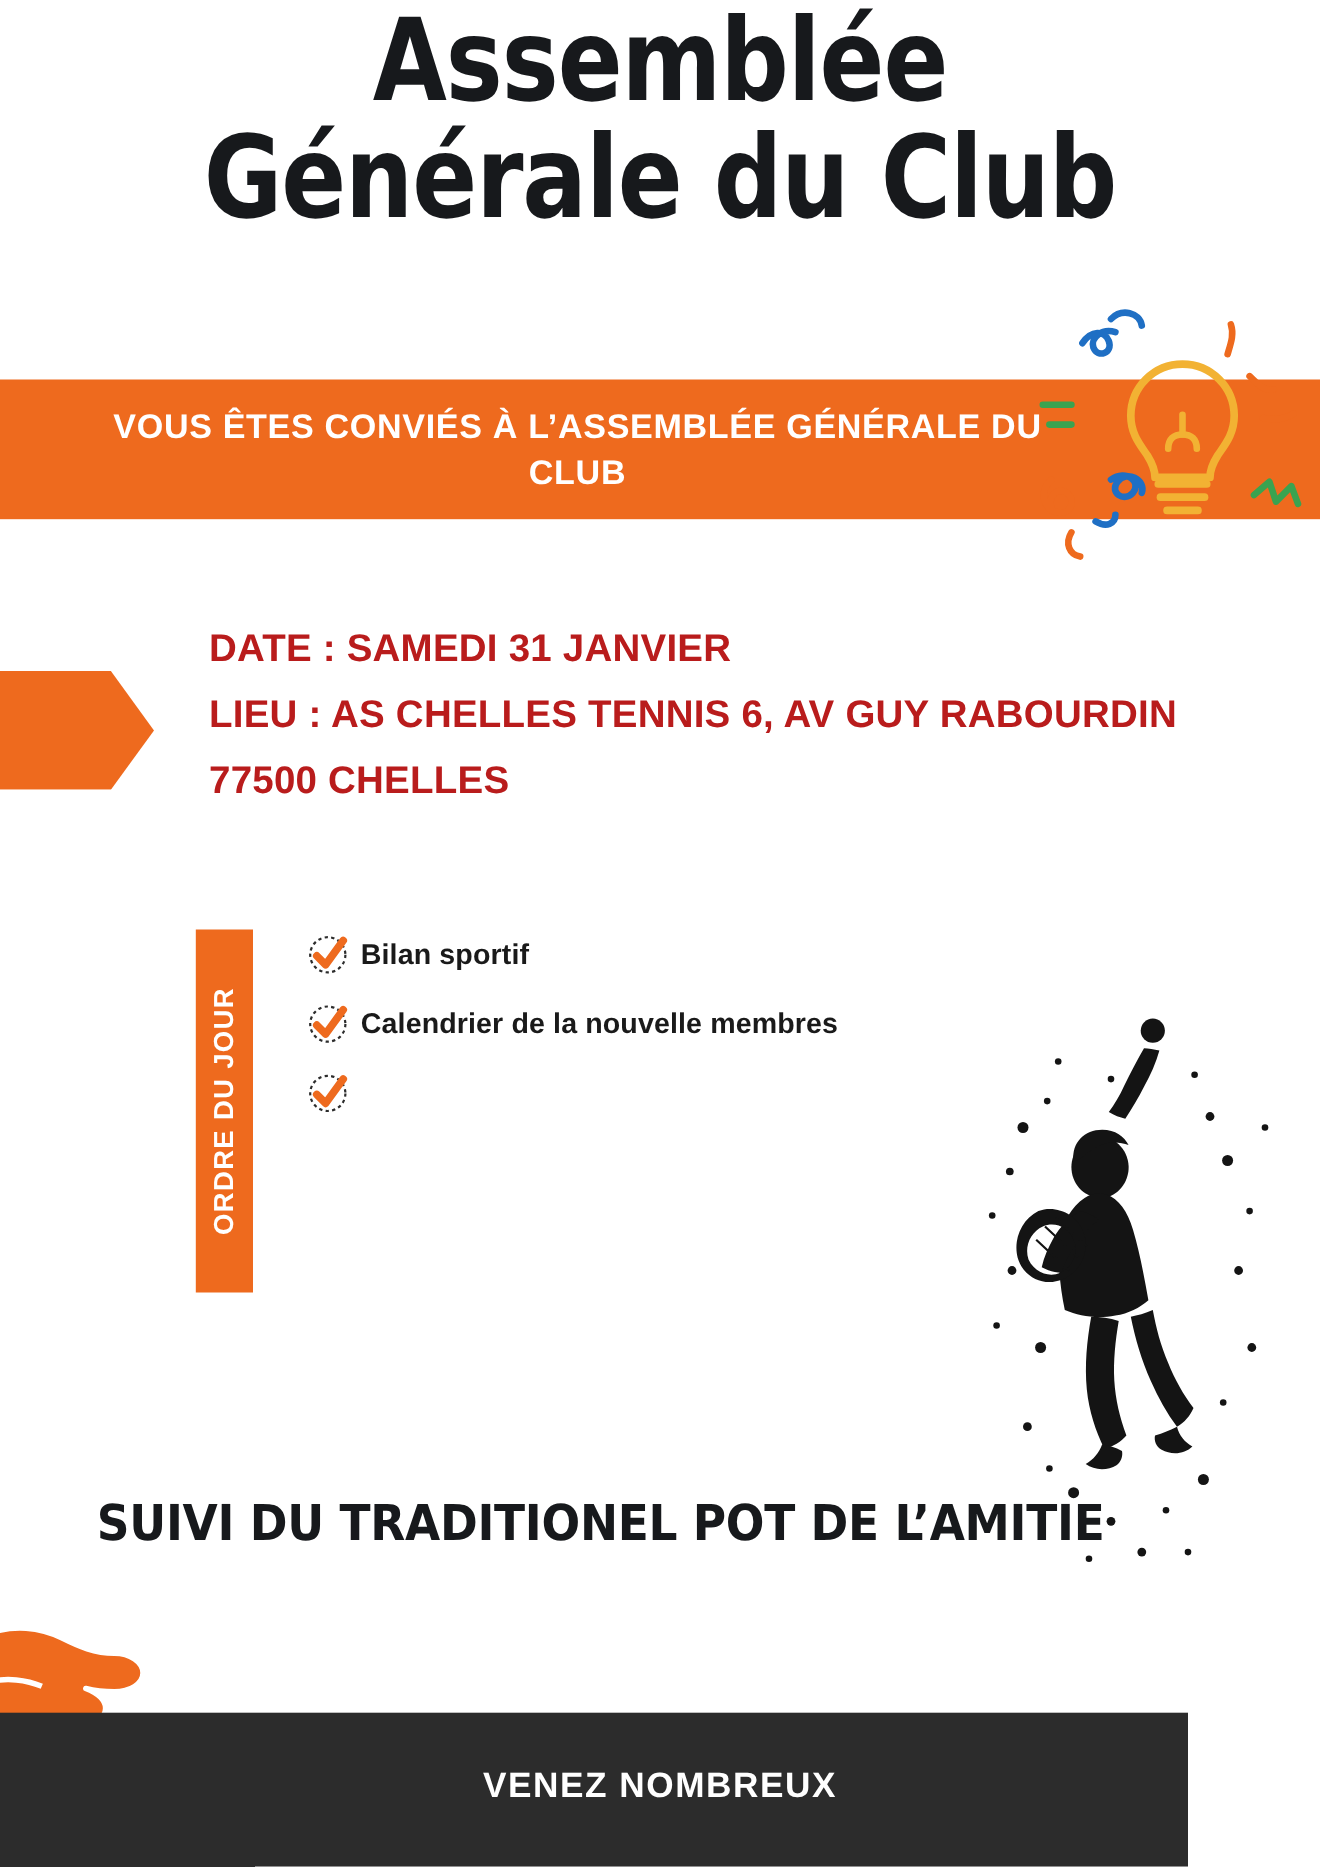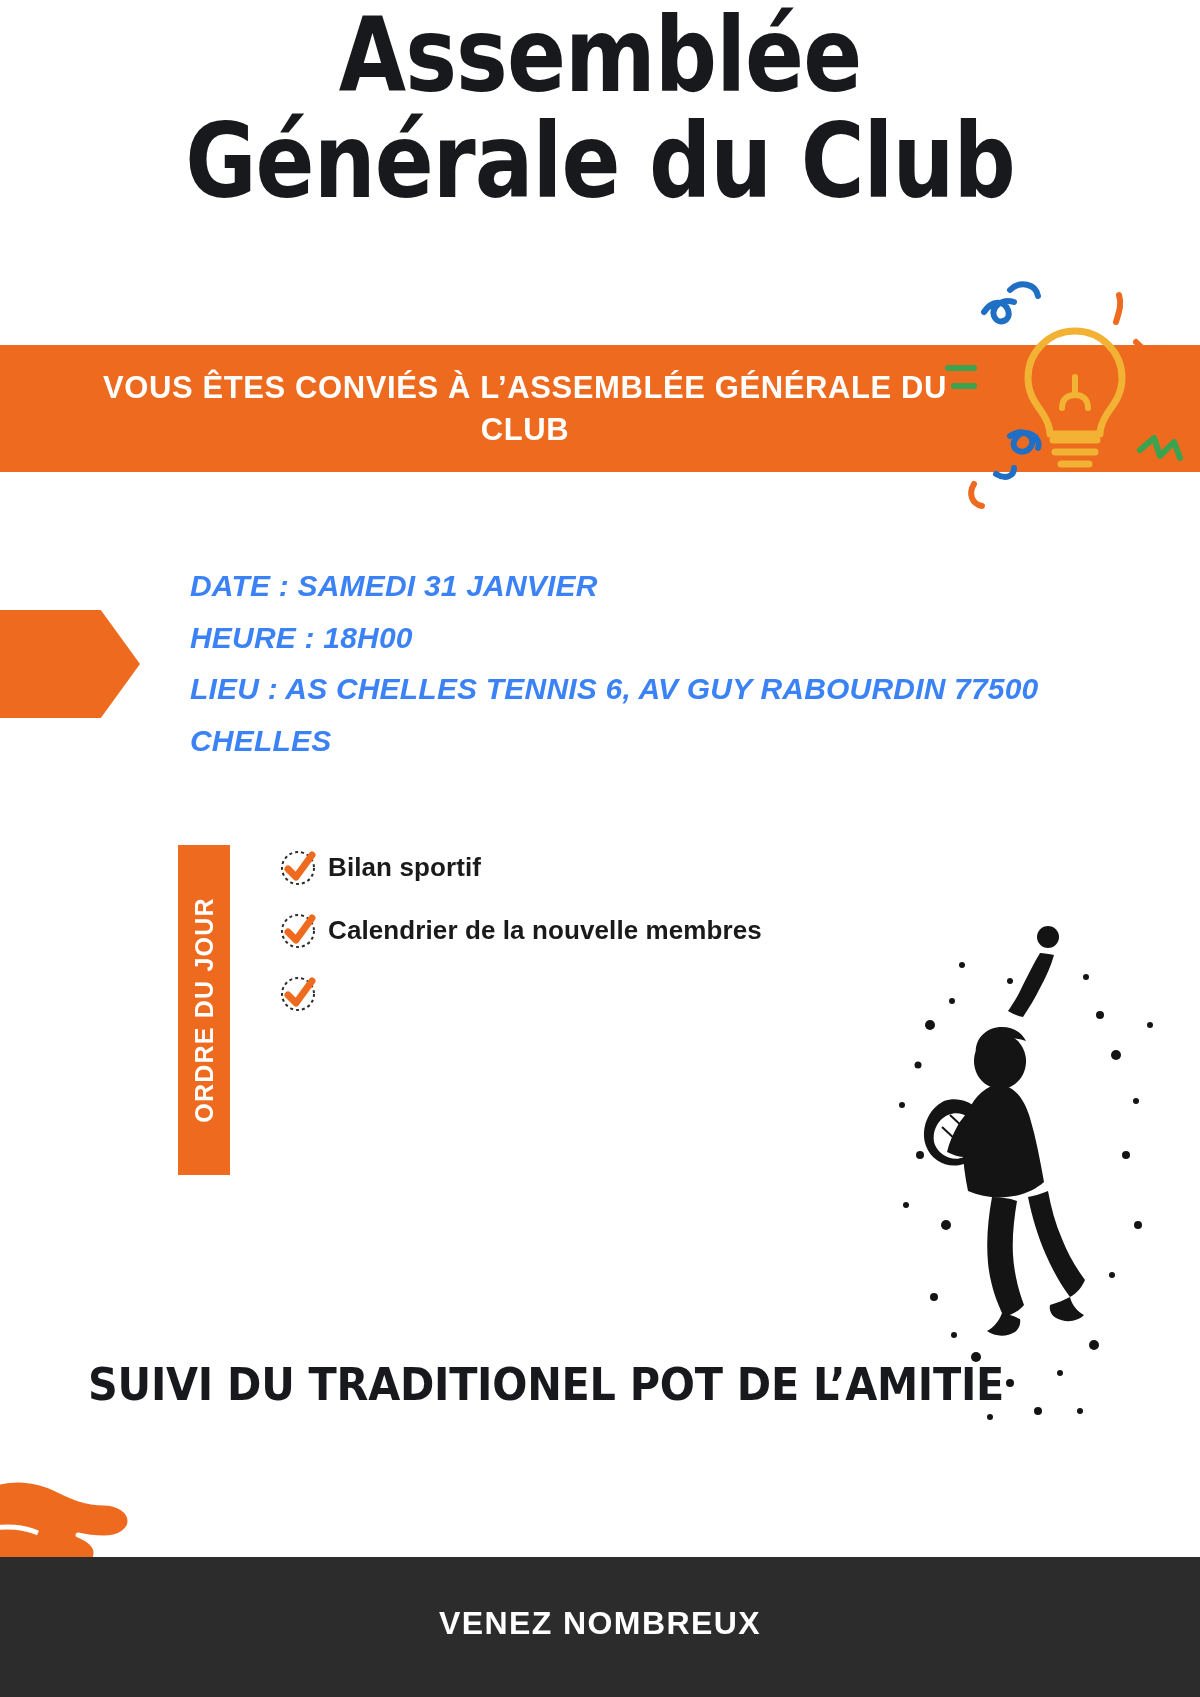--- a/index.html
+++ b/index.html
@@ -79,26 +79,25 @@
     background: #ee6a1e;
     clip-path: polygon(0 0, 72% 0, 100% 50%, 72% 100%, 0 100%);
   }
 
   
   .info {
     position: absolute;
     top: 560px;
     left: 190px;
     width: 900px;
-    font-size: 30px;
+    font-size: 35px;
     font-weight: bold;
     line-height: 1.72;
-    color: #3b82f6;
+    color: #b91c1c;
     letter-spacing: 0.2px;
-    font-style: italic;
   }
 
   
   .agenda-tab {
     position: absolute;
     top: 845px;
     left: 178px;
     width: 52px;
     height: 330px;
     background: #ee6a1e;
@@ -164,23 +163,24 @@
     transform: scaleX(0.92);
     transform-origin: left center;
     white-space: nowrap;
   }
 
   
   .bottom-bar {
     position: absolute;
     left: 0;
     bottom: 0;
-    width: 1200px;
+    width: 1036px;
     height: 140px;
     background: #2c2c2c;
+    padding-left: 44px;
   }
   .bottom-text {
     position: absolute;
     left: 0;
     top: 48px;
     width: 1200px;
     text-align: center;
     color: #ffffff;
     font-size: 32px;
     font-weight: bold;
@@ -236,21 +236,20 @@
 
     <path d="M16 168c-12 10-8 28 6 30 12 2 16-12 8-18-9-6-18 4-14 14" stroke="#ee6a1e" stroke-width="6"></path>
     <path d="M34 216c-6 10-2 20 8 22" stroke="#ee6a1e" stroke-width="6"></path>
   </svg>
 </div>
 
 <div class="arrow-tag"></div>
 
 <div class="info">
   <div>DATE : SAMEDI 31 JANVIER</div>
-  <div>HEURE : 18H00</div>
   <div>LIEU : AS CHELLES TENNIS 6, AV GUY RABOURDIN 77500 CHELLES</div>
 </div>
 
 <div class="agenda-tab">
   <span>ORDRE DU JOUR</span>
 </div>
 
 <div class="agenda-list">
   <div class="agenda-item">
     <span class="agenda-check">

